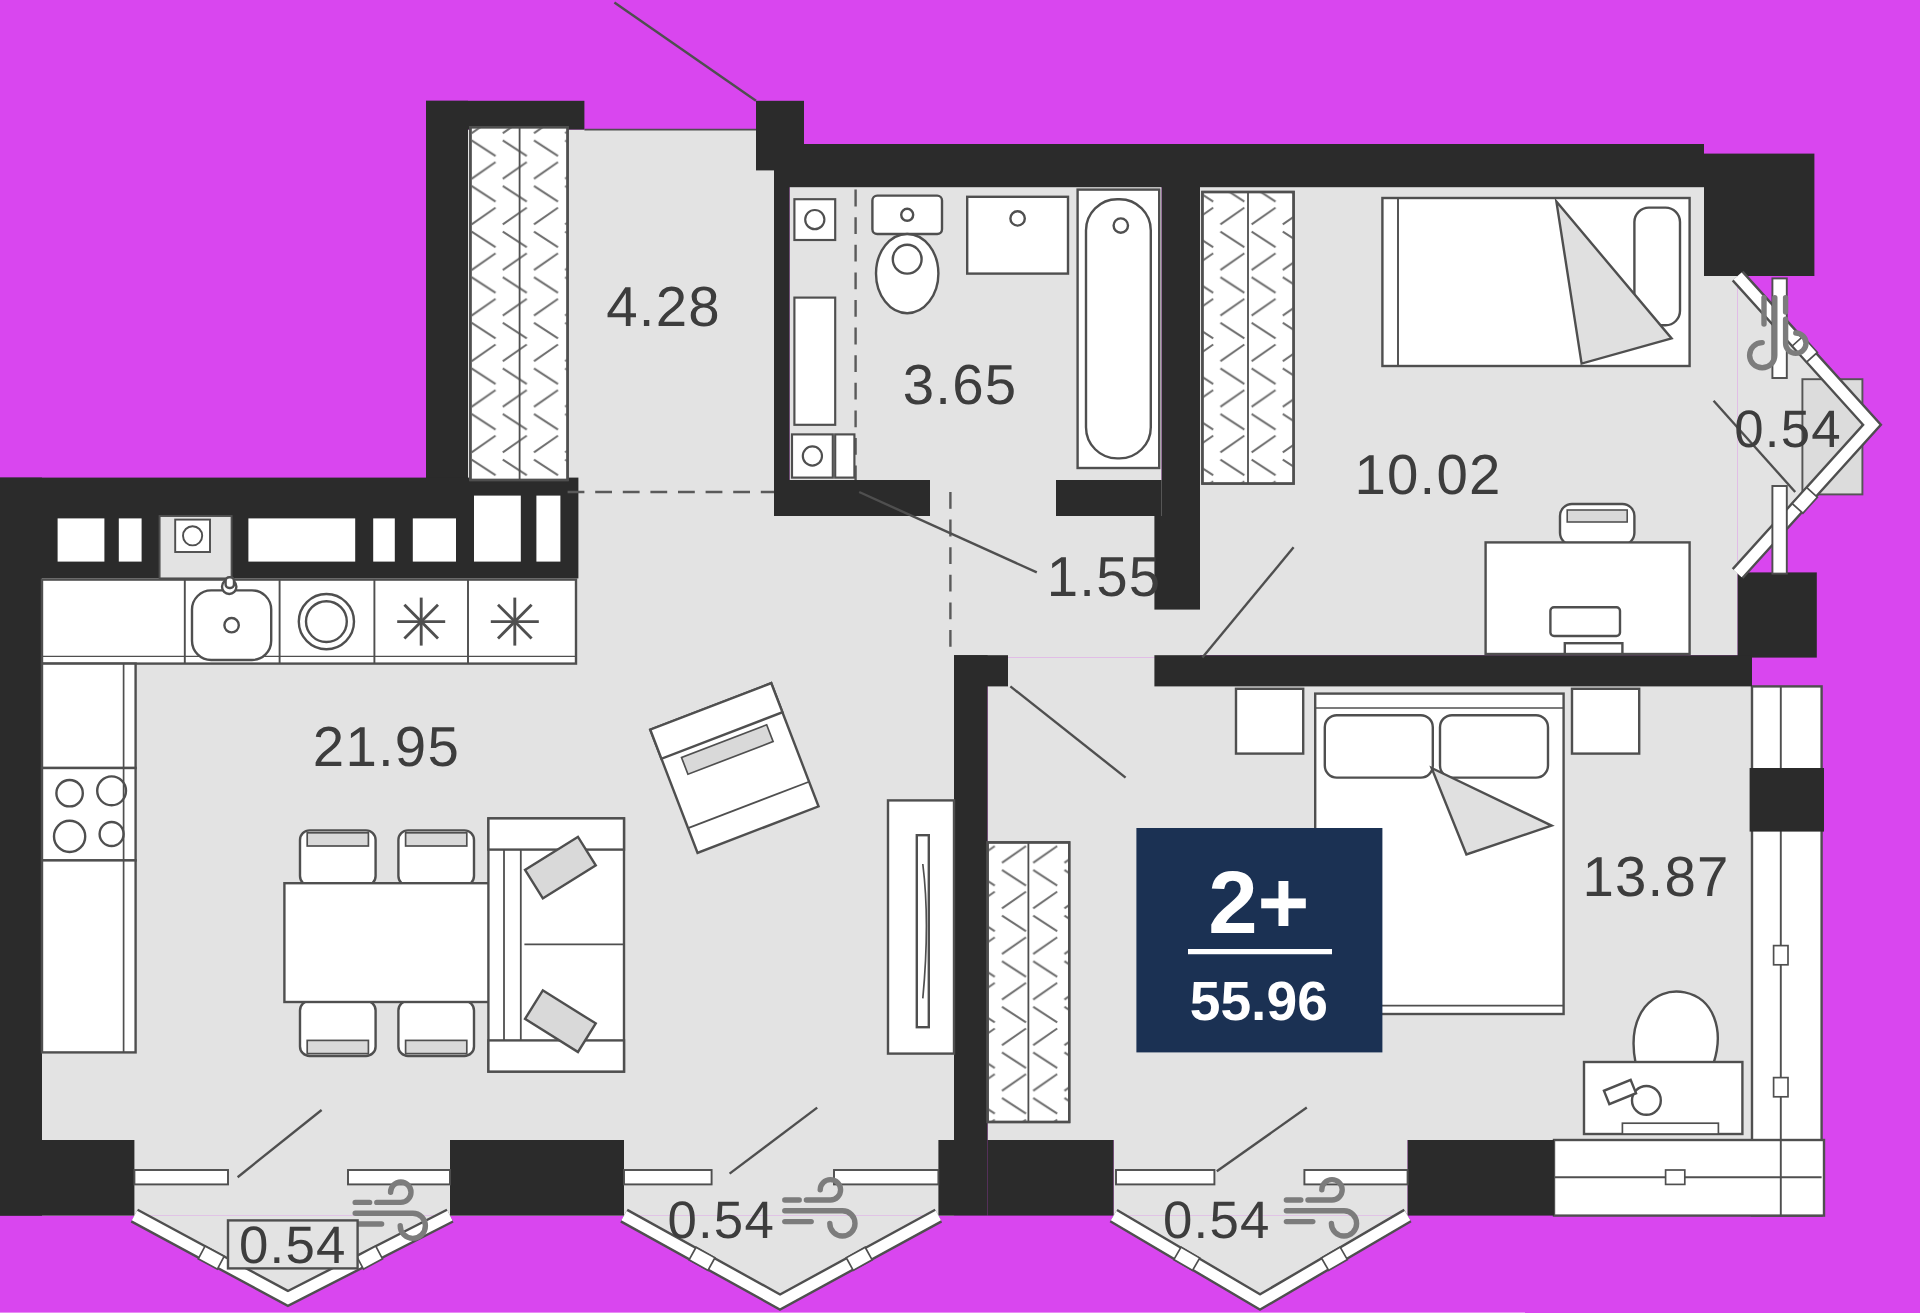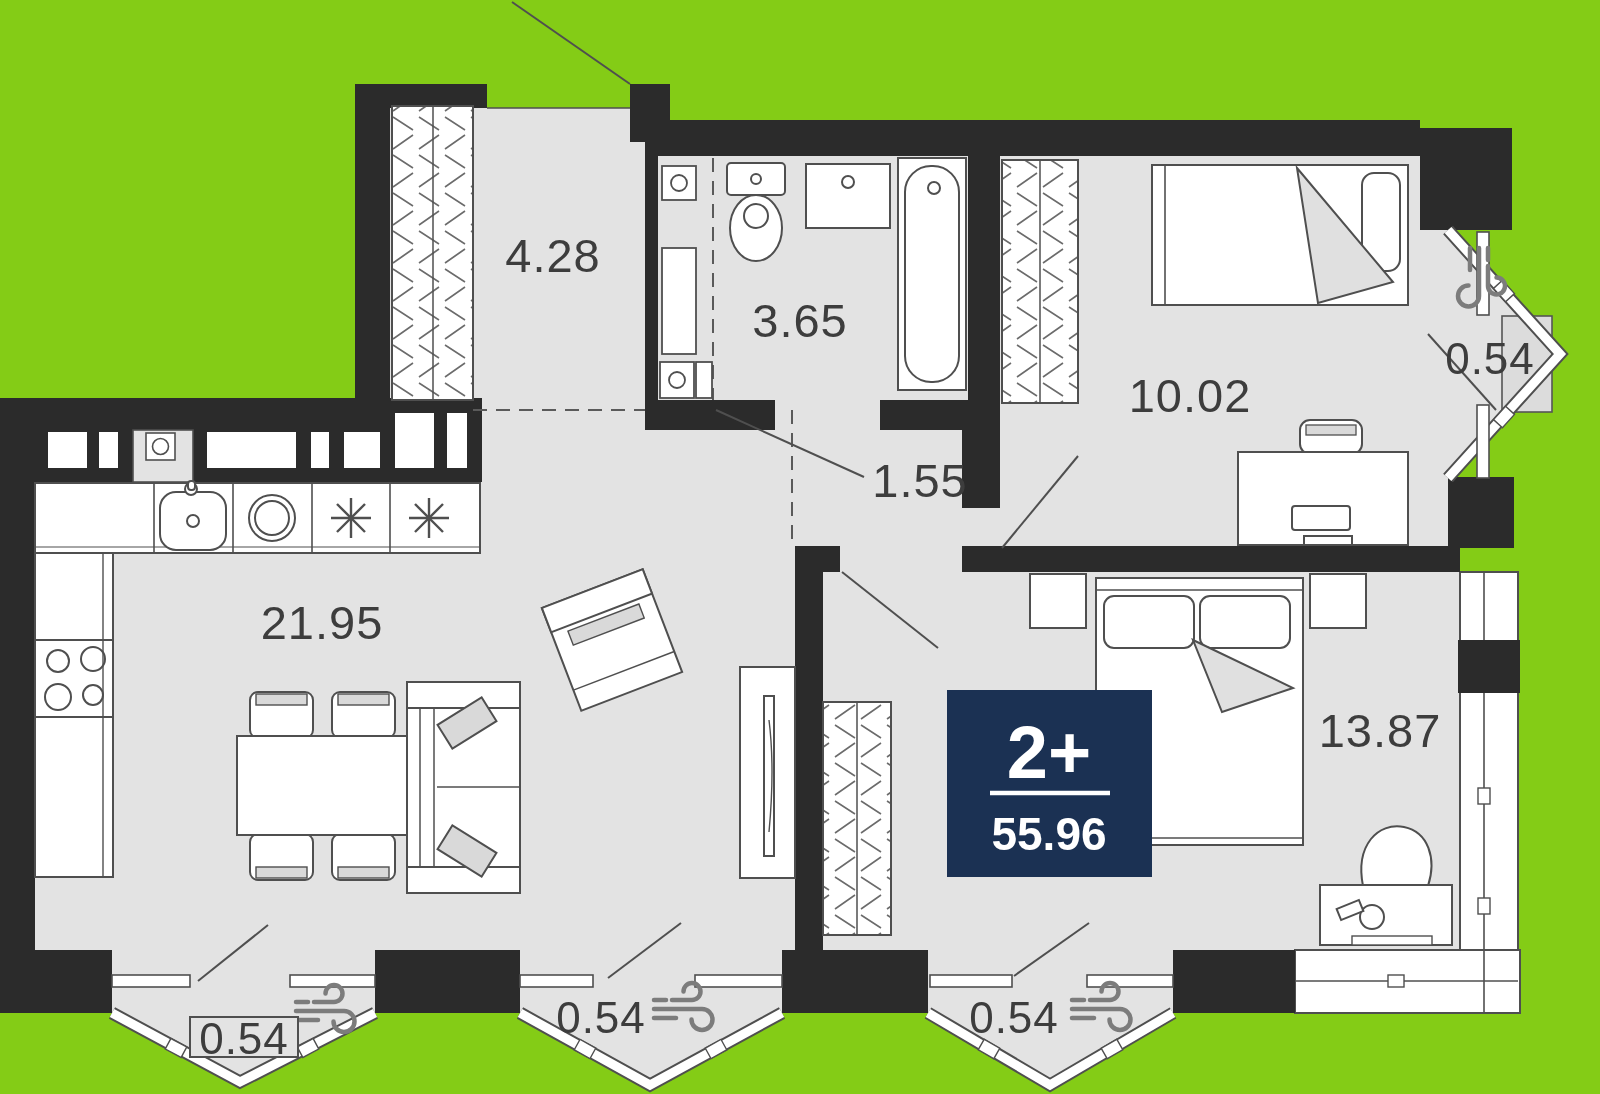--- a/index.html
+++ b/index.html
@@ -1,16 +1,16 @@
 <!DOCTYPE html>
 <html><head>
 <meta charset="utf-8">
 <style>
   html,body{margin:0;padding:0;background:#ffffff;}
-  .stage{position:relative;width:1600px;height:1094px;background:#84cc16;overflow:hidden;
+  .stage{position:relative;width:1600px;height:1094px;background:#d946ef;overflow:hidden;
          font-family:"Liberation Sans", sans-serif;}
   svg{display:block}
   text{font-family:"Liberation Sans", sans-serif;}
   .room-label{font-size:47px;letter-spacing:1px;}
   .bay-label{font-size:44px;letter-spacing:1px;}
   .badge-big{font-size:74px;font-weight:bold;}
   .badge-small{font-size:46px;font-weight:bold;}
 </style>
 </head>
 <body>

